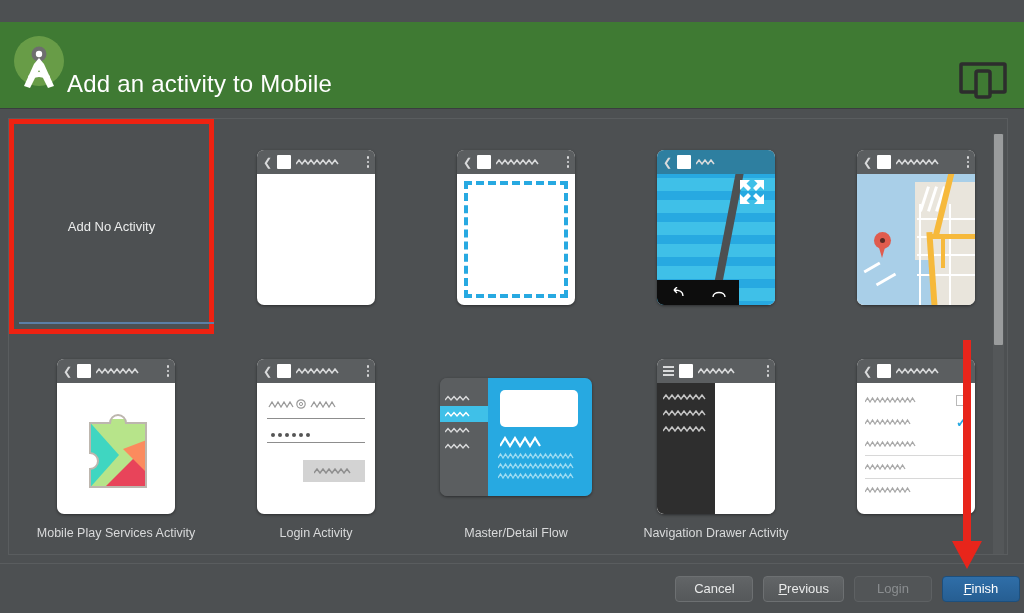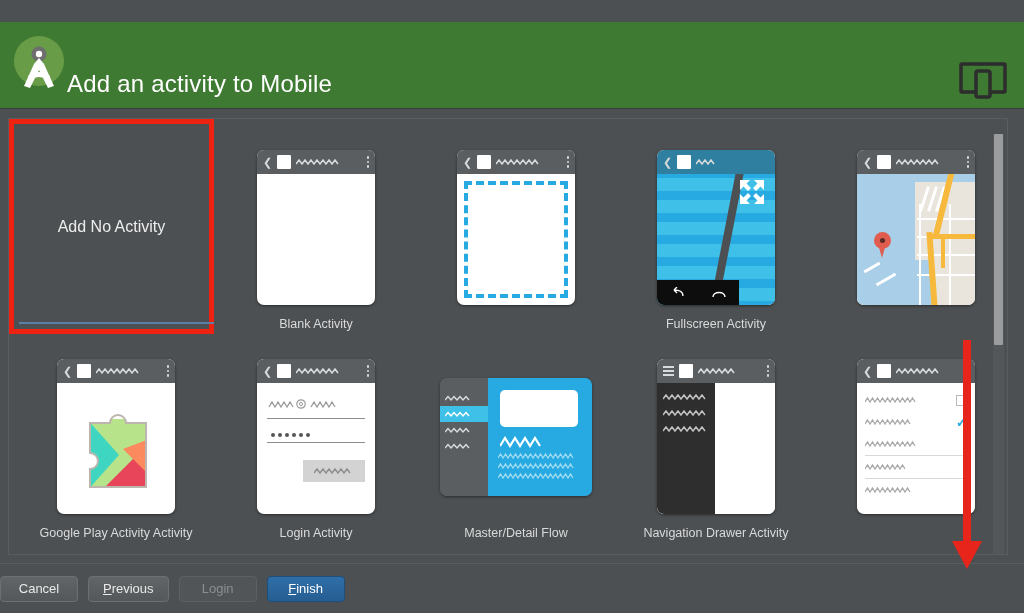--- a/index.html
+++ b/index.html
@@ -77,21 +77,21 @@
   .burger { display: flex; flex-direction: column; gap: 2px; }
   .burger i { width: 11px; height: 2px; background: #d9dadb; display: block; }
   .zig { height: 8px; flex: 0 0 auto; }
 
   
   .noact {
     position: absolute; left: 0; top: 0; width: 205px; height: 215px;
     border: 5px solid #ee2211; background: #4d5052;
     display: flex; align-items: center; justify-content: center;
   }
-  .noact-label { font-size: 16px; color: #eceded; }
+  .noact-label { font-size: 13px; color: #eceded; }
   .noact-underline {
     position: absolute; left: 5px; bottom: 5px; width: 195px; height: 2px;
     background: #5b7fa6;
   }
 
   
   .frag-dash {
     position: absolute; left: 7px; top: 31px; right: 7px; bottom: 7px;
     border: 4px dashed #27a9e1;
   }
@@ -172,22 +172,22 @@
   }
   .scroll-thumb {
     position: absolute; top: 0; left: 1px; width: 9px; height: 211px;
     background: #9a9c9d; border-radius: 1px;
   }
 
   
   .footer {
     position: absolute; bottom: 0; left: 0; width: 1024px; height: 50px;
     background: #4d5052; border-top: 1px solid #5a5d5f;
-    display: flex; align-items: center; 
-    padding-right: 33px; gap: 10px;
+    display: flex; align-items: center; justify-content: flex-end;
+    padding-right: 4px; gap: 10px;
   }
   .btn {
     min-width: 78px; height: 26px; padding: 0 14px;
     background: linear-gradient(#626567, #55585a);
     border: 1px solid #6d7072; border-radius: 4px;
     color: #e9eaea; font-size: 13px;
     display: flex; align-items: center; justify-content: center;
     cursor: default;
   }
   .btn.disabled { color: #8b8e90; background: #525557; border-color: #5e6163; }
@@ -256,21 +256,20 @@
               <svg class="zig" width="44" height="8">
                   <path d="M0 6 L3 2 L6 6 L9 2 L12 6 L15 2 L18 6 L21 2 L24 6 L27 2 L30 6 L33 2 L36 6 L39 2 L42 6" stroke="#d9dadb" stroke-width="1.6" fill="none"></path>
                 </svg>
               <span class="dots">
                   <i></i>
                   <i></i>
                   <i></i>
                 </span>
             </div>
           </div>
-          <div class="cell-label">Blank Activity</div>
         </div>
 
         <div class="cell" style="left:407px">
           <div class="phone">
             <div class="phone-bar">
               <span class="chev">❮</span>
               <span class="sq"></span>
               <svg class="zig" width="44" height="8">
                   <path d="M0 6 L3 2 L6 6 L9 2 L12 6 L15 2 L18 6 L21 2 L24 6 L27 2 L30 6 L33 2 L36 6 L39 2 L42 6" stroke="#d9dadb" stroke-width="1.6" fill="none"></path>
                 </svg>
@@ -312,21 +311,20 @@
               <div class="fs-nav">
                 <svg width="14" height="12" viewBox="0 0 14 12">
                     <path d="M12 9 C12 4 8 3 3 3 M3 3 L6 0 M3 3 L6 6" stroke="#ffffff" stroke-width="1.4" fill="none"></path>
                   </svg>
                 <svg width="14" height="12" viewBox="0 0 14 12">
                     <path d="M1 10 C1 4 13 4 13 10" stroke="#ffffff" stroke-width="1.4" fill="none"></path>
                   </svg>
               </div>
             </div>
           </div>
-          <div class="cell-label">Fullscreen Activity</div>
         </div>
 
         <div class="cell" style="left:807px">
           <div class="phone">
             <div class="phone-bar">
               <span class="chev">❮</span>
               <span class="sq"></span>
               <svg class="zig" width="44" height="8">
                   <path d="M0 6 L3 2 L6 6 L9 2 L12 6 L15 2 L18 6 L21 2 L24 6 L27 2 L30 6 L33 2 L36 6 L39 2 L42 6" stroke="#d9dadb" stroke-width="1.6" fill="none"></path>
                 </svg>
@@ -389,21 +387,21 @@
                 <rect x="30" y="36" width="62" height="72" fill="#b7e48a"></rect>
                 <path d="M30 36 L62 72 L30 108 Z" fill="#3fd6c1"></path>
                 <path d="M92 60 L92 108 L44 108 Z" fill="#e8445a"></path>
                 <path d="M92 56 L92 92 L66 66 Z" fill="#fb8b5e"></path>
                 <path d="M30 108 L62 72 L92 108 Z" fill="#36c9a8" opacity="0.0"></path>
                 <path d="M30 108 L62 72 L90 108 Z" fill="#e8445a" opacity="0.0"></path>
               </g>
               <path d="M33 40 h20 a8 8 0 0 1 16 0 h20 v64 h-56 v-18 a8 8 0 0 0 0 -16 v-30 Z" fill="none" stroke="#bdb6ae" stroke-width="2"></path>
             </svg>
           </div>
-          <div class="cell-label">Google Play Activity Activity</div>
+          <div class="cell-label">Mobile Play Services Activity</div>
         </div>
 
         <div class="cell" style="left:207px">
           <div class="phone">
             <div class="phone-bar">
               <span class="chev">❮</span>
               <span class="sq"></span>
               <svg class="zig" width="44" height="8">
                   <path d="M0 6 L3 2 L6 6 L9 2 L12 6 L15 2 L18 6 L21 2 L24 6 L27 2 L30 6 L33 2 L36 6 L39 2 L42 6" stroke="#d9dadb" stroke-width="1.6" fill="none"></path>
                 </svg>

